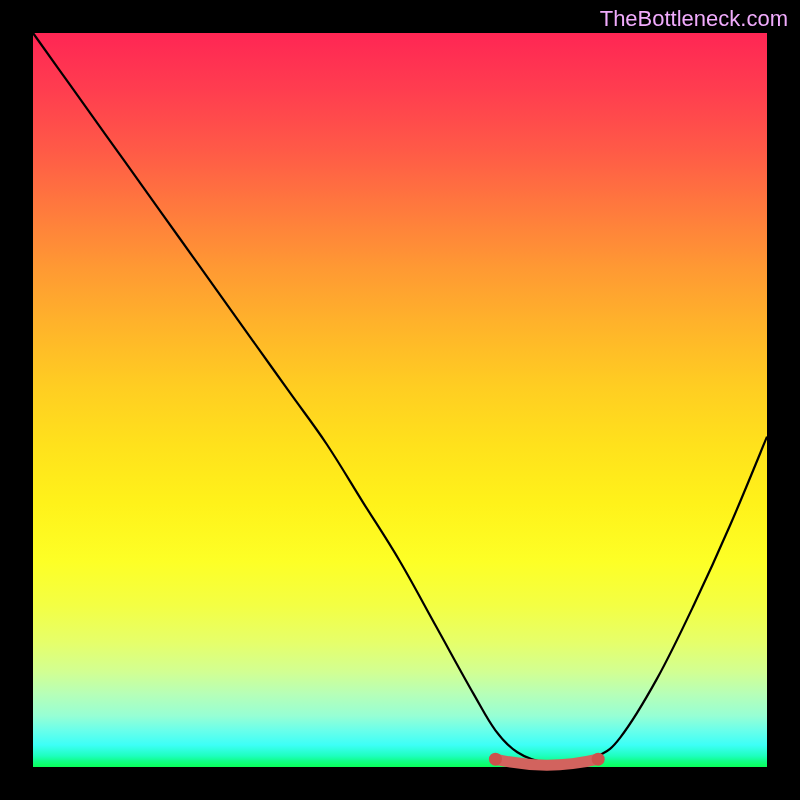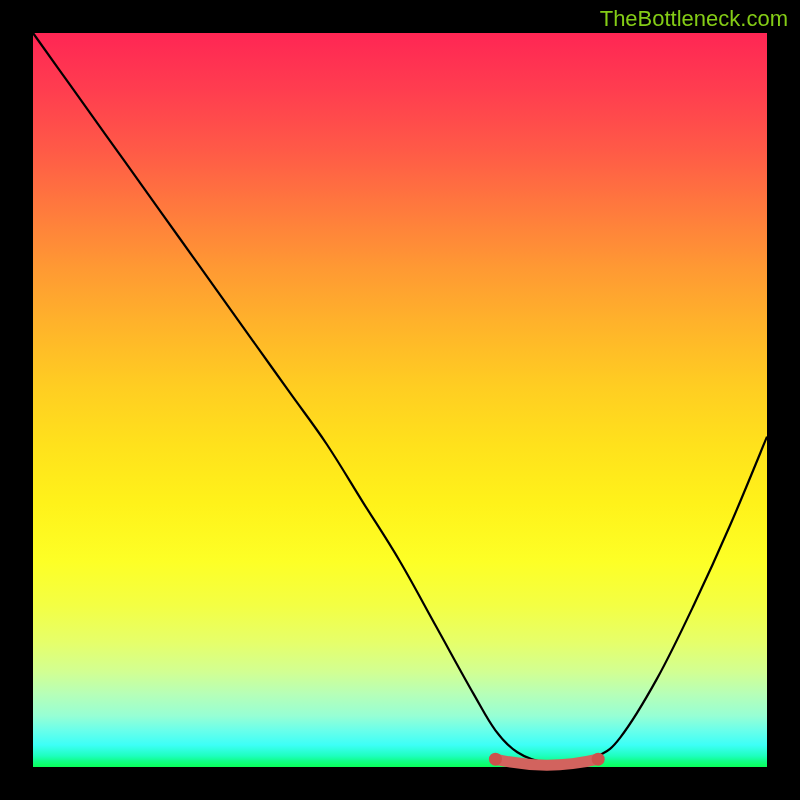--- a/index.html
+++ b/index.html
@@ -13,21 +13,21 @@
   .chart-container {
     position: relative;
     width: 800px;
     height: 800px;
     background: #000;
   }
   .watermark {
     position: absolute;
     top: 6px;
     right: 12px;
-    color: #84cc16;
+    color: #f0abfc;
     font-family: Arial, sans-serif;
     font-size: 22px;
     font-weight: 500;
     z-index: 10;
   }
   .plot-area {
     position: absolute;
     left: 33px;
     top: 33px;
     width: 734px;

